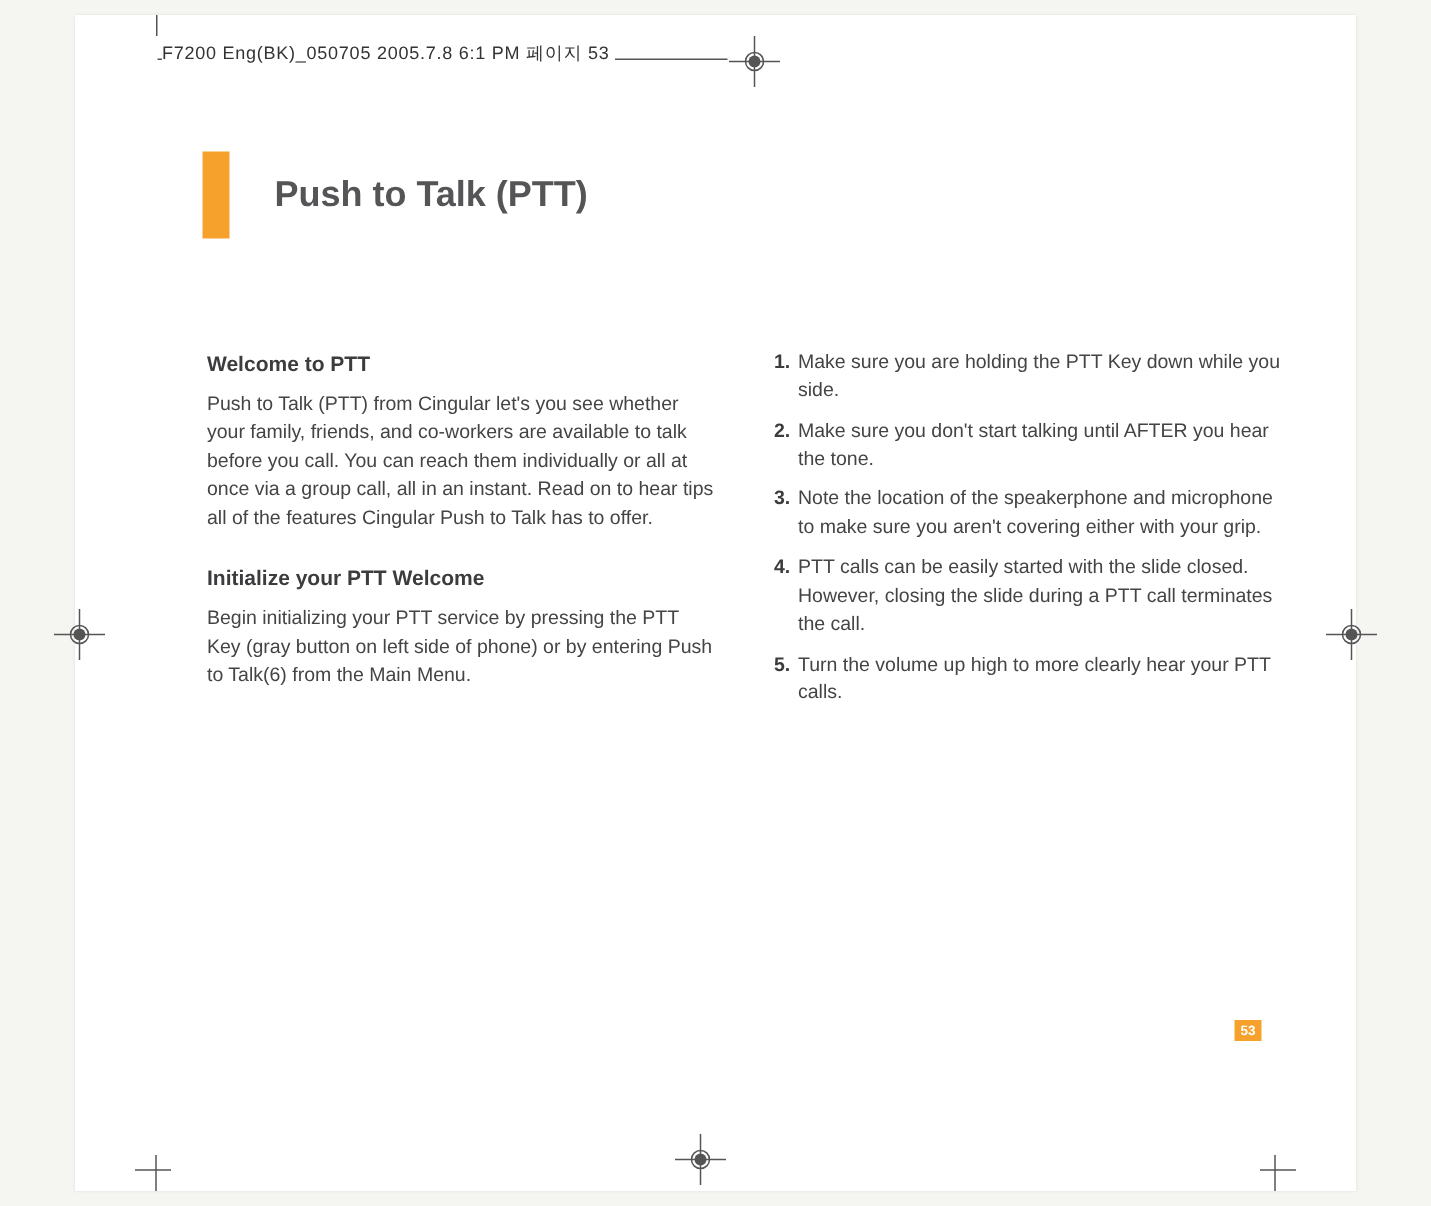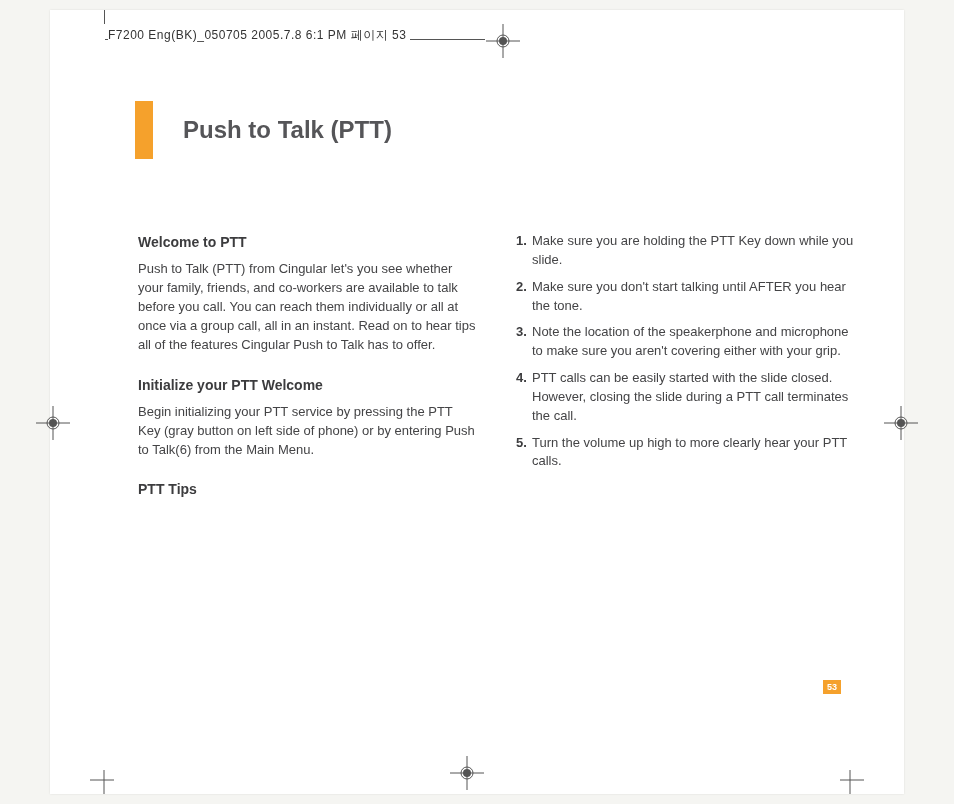--- a/index.html
+++ b/index.html
@@ -178,27 +178,26 @@
   </div>
 
   <div class="columns">
     <div class="col">
       <div class="subhead">Welcome to PTT</div>
       <div class="para">Push to Talk (PTT) from Cingular let's you see whether your family, friends, and co-workers are available to talk before you call. You can reach them individually or all at once via a group call, all in an instant. Read on to hear tips all of the features Cingular Push to Talk has to offer.</div>
 
       <div class="subhead">Initialize your PTT Welcome</div>
       <div class="para">Begin initializing your PTT service by pressing the PTT Key (gray button on left side of phone) or by entering Push to Talk(6) from the Main Menu.</div>
 
-      <div class="subhead">PTT Tips</div>
     </div>
 
     <div class="col">
       <div class="li-row">
         <div class="li-num">1.</div>
-        <div class="li-txt">Make sure you are holding the PTT Key down while you slide.</div>
+        <div class="li-txt">Make sure you are holding the PTT Key down while you side.</div>
       </div>
       <div class="li-row">
         <div class="li-num">2.</div>
         <div class="li-txt">Make sure you don't start talking until AFTER you hear the tone.</div>
       </div>
       <div class="li-row">
         <div class="li-num">3.</div>
         <div class="li-txt">Note the location of the speakerphone and microphone to make sure you aren't covering either with your grip.</div>
       </div>
       <div class="li-row">

